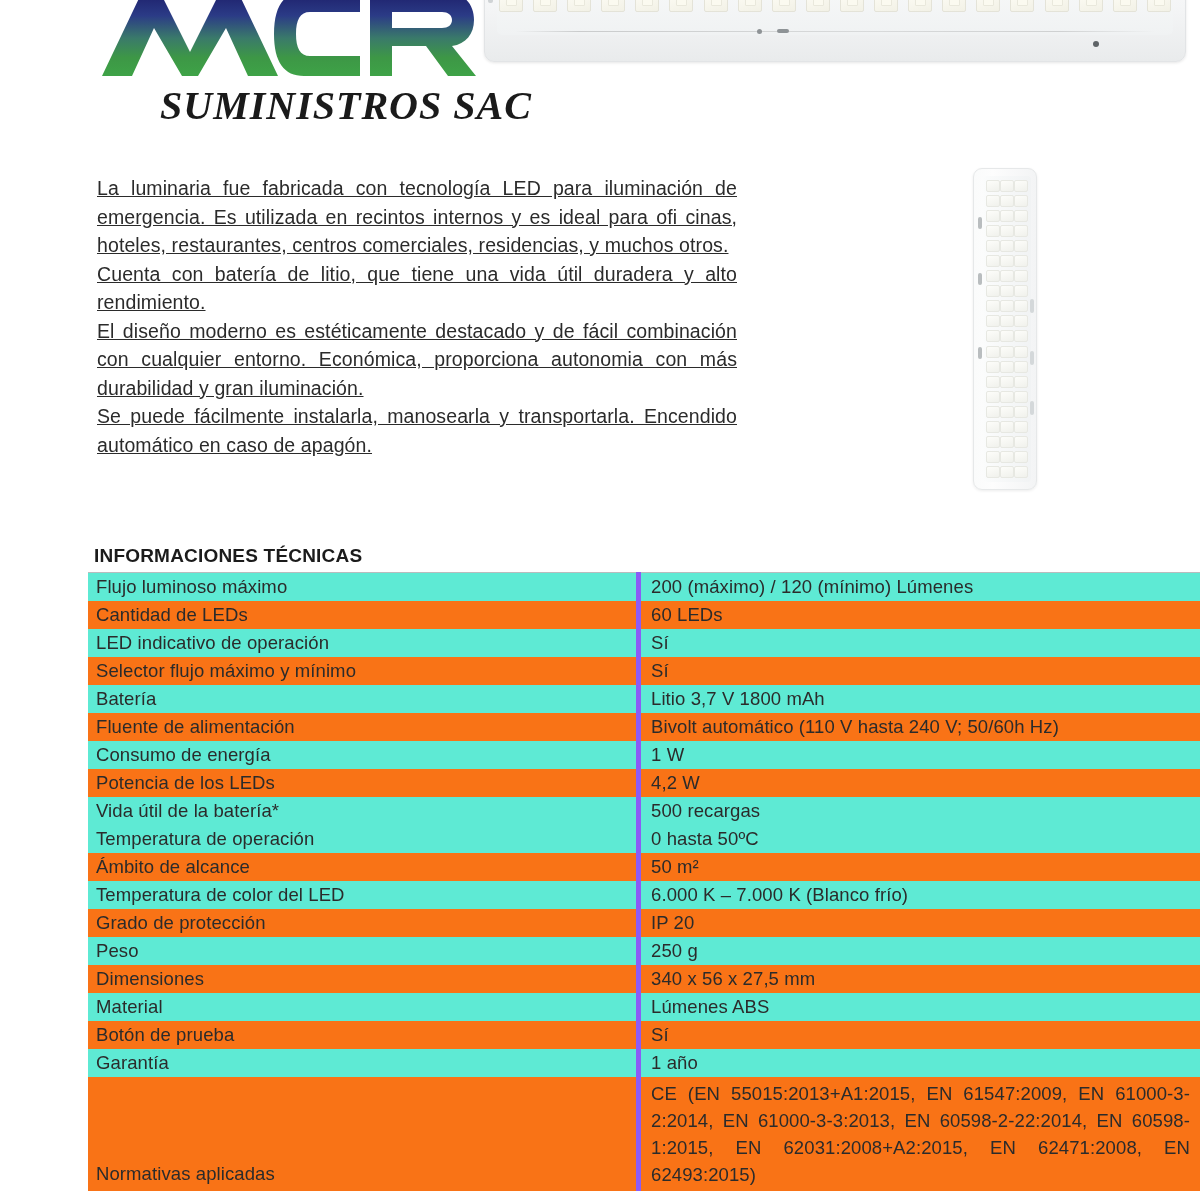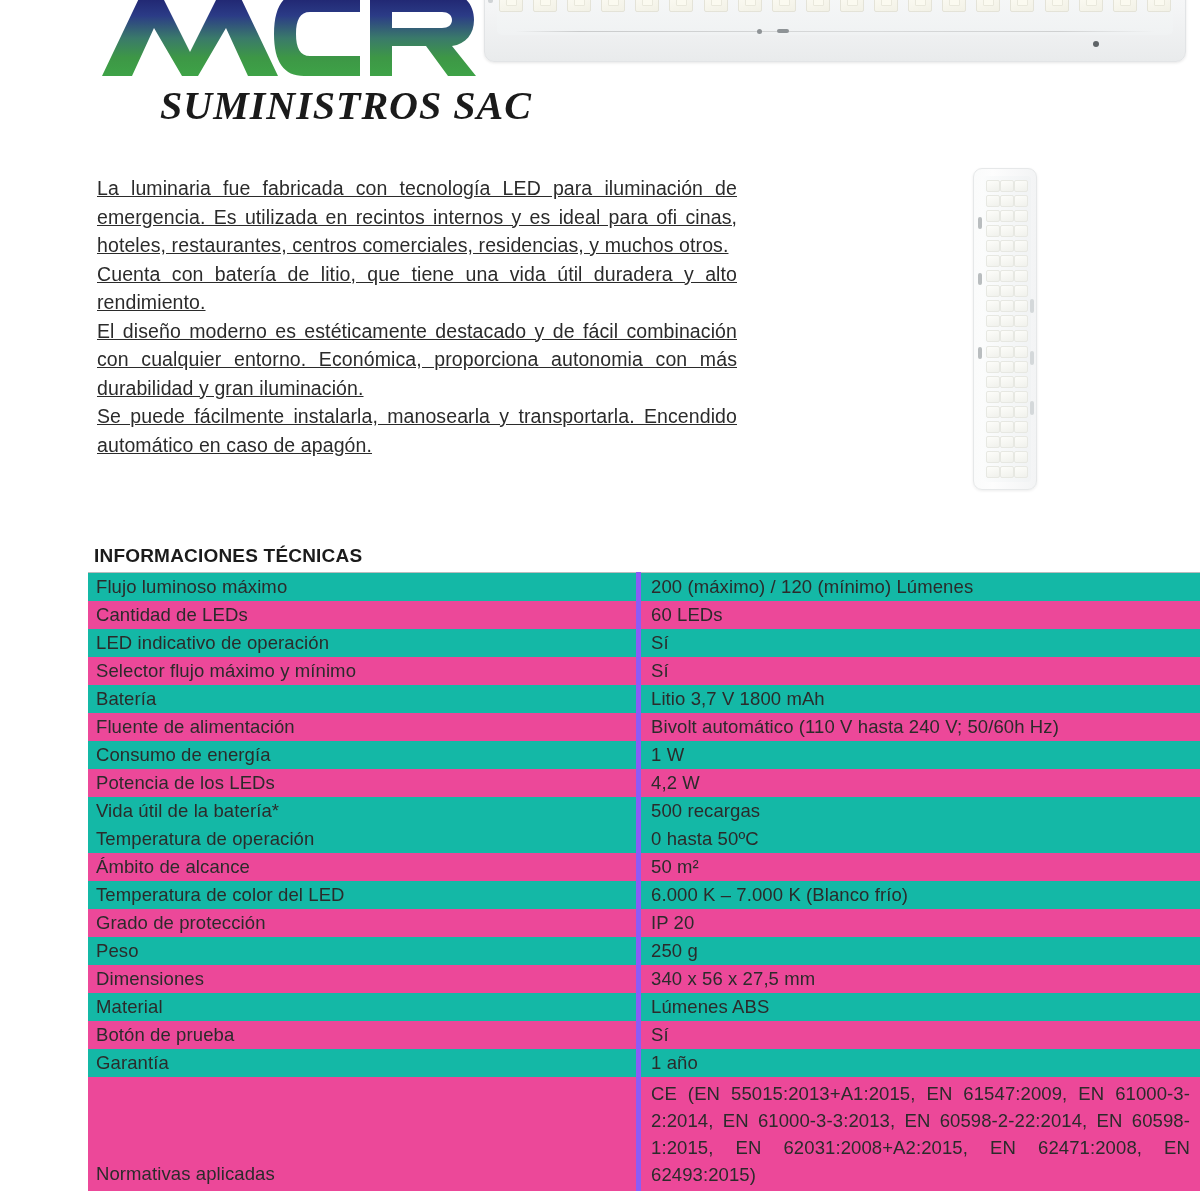--- a/index.html
+++ b/index.html
@@ -144,22 +144,22 @@
     padding:3px 0 3px 8px;
     height:22px;
     vertical-align:top;
     letter-spacing:.1px;
   }
   .spec-table td.k{width:540px;}
   .spec-table td.v{
     border-left:5px solid #8b5cf6;
     padding-left:10px;
   }
-  .spec-table tr.odd td{background:#14b8a6;}
-  .spec-table tr.even td{background:#ec4899;}
+  .spec-table tr.odd td{background:#5eead4;}
+  .spec-table tr.even td{background:#f97316;}
   .spec-table tr.tall td{height:auto;}
   .spec-table td.v.wrap{
     text-align:justify;padding-right:10px;line-height:27px;
   }
   .spec-table td.k.midalign{vertical-align:bottom;padding-bottom:6px;}
 </style>
 </head>
 <body>
 
 <div class="header">

